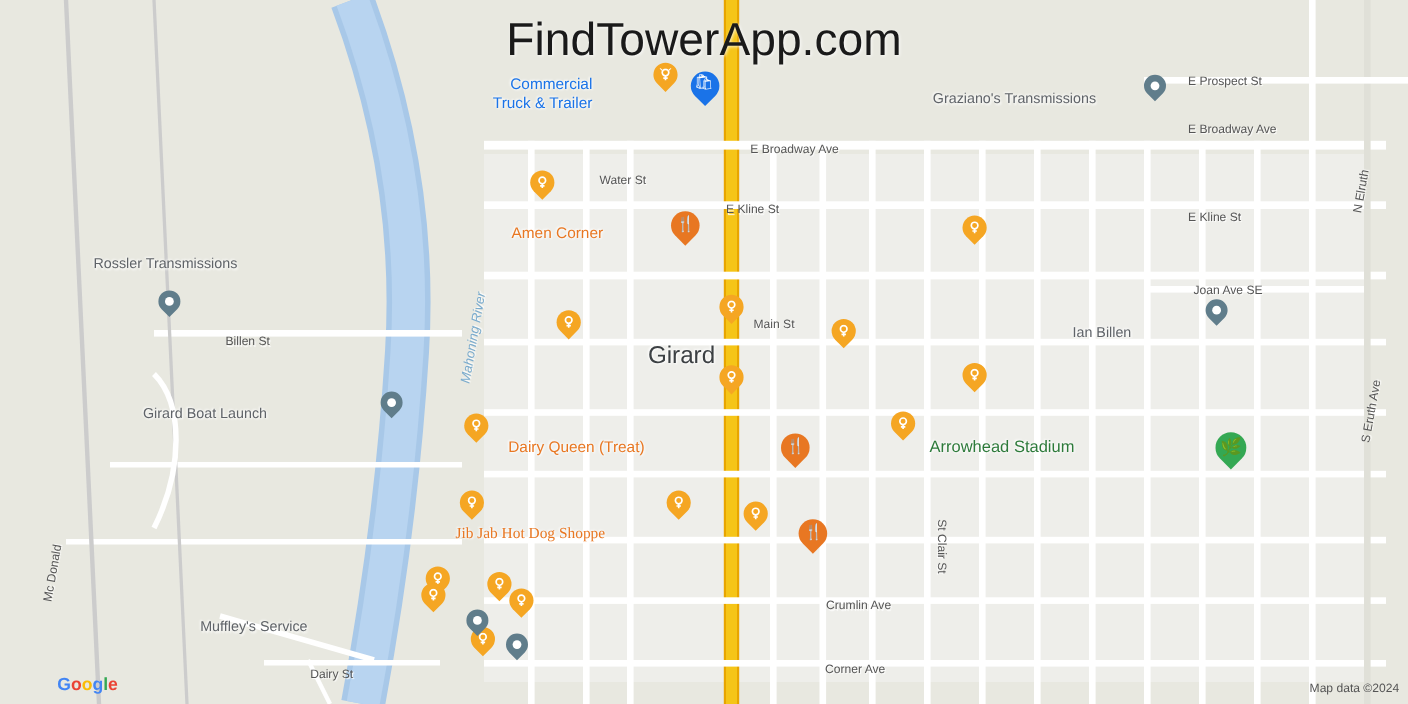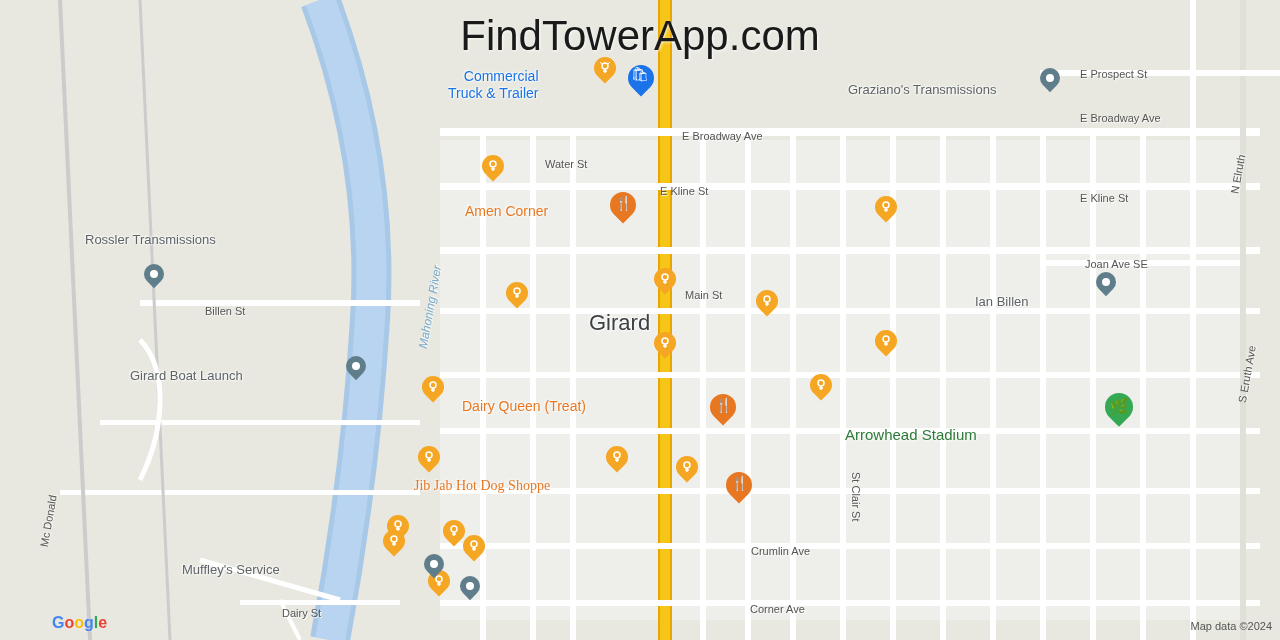--- a/index.html
+++ b/index.html
@@ -41,21 +41,20 @@
     .place-label.orange {
       color: #e87722;
       font-size: 14px;
       font-weight: 500;
     }
 
     .place-label.green-dark {
       color: #2d7a3a;
       font-size: 15px;
       font-weight: 500;
-      margin-top: 28px;
     }
 
     .place-label.blue {
       color: #1a73e8;
       font-size: 14px;
       font-weight: 500;
       text-align: right;
     }
 
     .place-label.gray {

